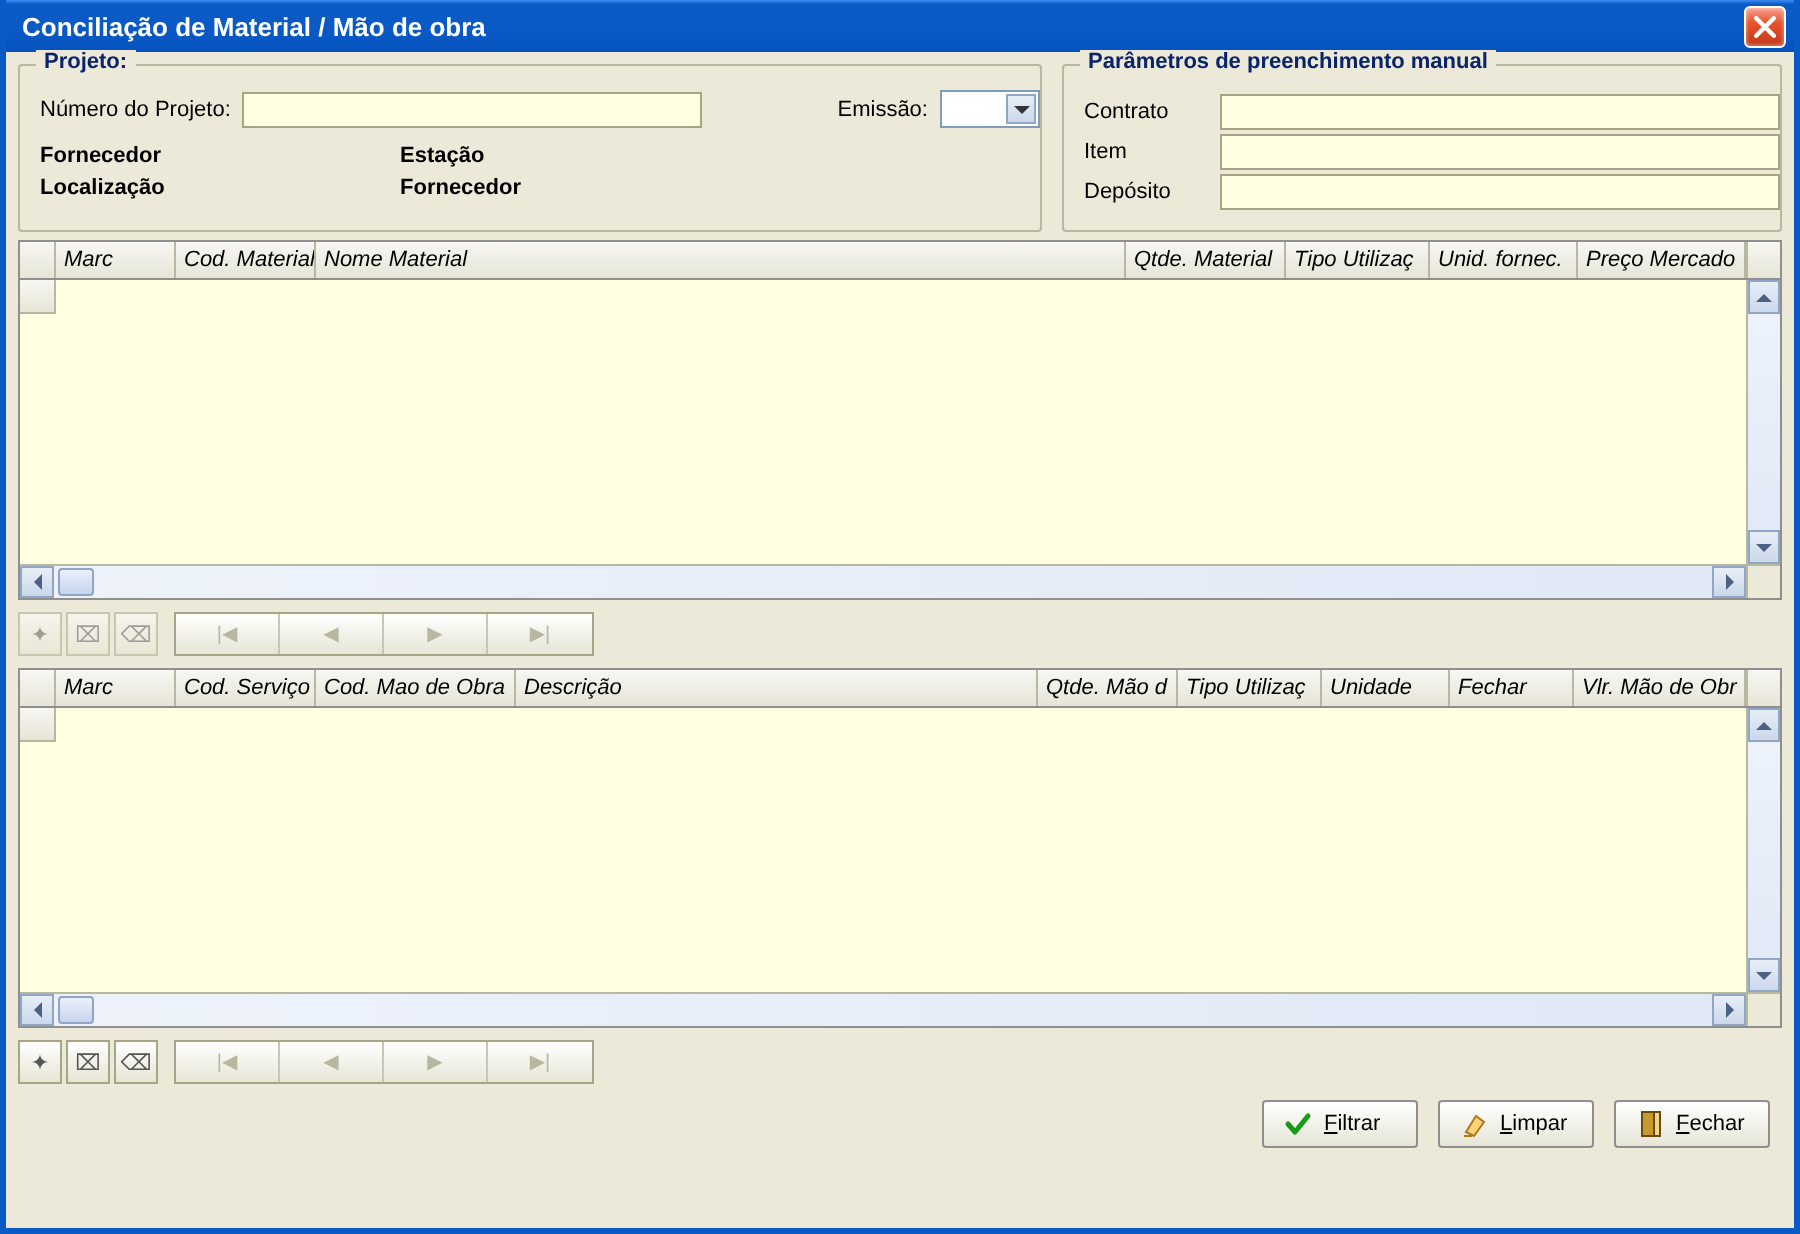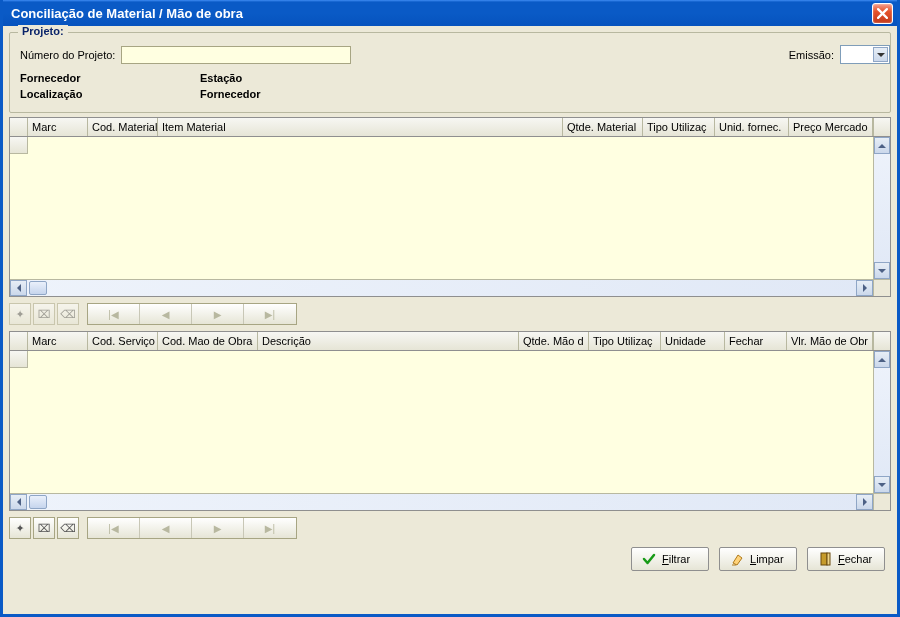--- a/index.html
+++ b/index.html
@@ -124,20 +124,21 @@
   .grid-wrap {
     border: 1px solid #8F8F8F;
     display:flex; flex-direction: column;
     background: #FFFFE1;
   }
   .grid-head {
     display:flex;
     background: linear-gradient(to bottom,#F7F7F3,#E6E5D6);
     border-bottom: 1px solid #8F8F8F;
     height: 19px;
+    font-style: italic;
   }
   .gh-cell {
     border-right: 1px solid #B8B8A0;
     padding: 2px 4px;
     font-size: 11px;
     color: #000;
     overflow: hidden; white-space: nowrap;
     display:flex;align-items:center;
   }
   .gh-indicator { width: 18px; border-right:1px solid #B8B8A0; }
@@ -264,28 +265,43 @@
           </div>
         </div>
         <div class="proj-meta">
           <span class="mlbl">Fornecedor</span>
           <span class="mlbl">Estação</span>
           <span class="mlbl">Localização</span>
           <span class="mlbl">Fornecedor</span>
         </div>
       </div>
 
+      <div class="groupbox gb-param">
+        <div class="legend">Parâmetros de preenchimento manual</div>
+        <div class="param-row">
+          <span class="plbl">Contrato</span>
+          <input value="" style="">
+        </div>
+        <div class="param-row">
+          <span class="plbl">Item</span>
+          <input value="" style="">
+        </div>
+        <div class="param-row">
+          <span class="plbl">Depósito</span>
+          <input value="" style="">
+        </div>
+      </div>
     </div>
 
     <div class="grid-wrap grid1">
       <div class="grid-head">
         <div class="gh-indicator"></div>
         <div class="gh-cell" style="width:60px">Marc</div>
         <div class="gh-cell" style="width:70px">Cod. Material</div>
-        <div class="gh-cell" style="flex:1">Item Material</div>
+        <div class="gh-cell" style="flex:1">Nome Material</div>
         <div class="gh-cell" style="width:80px">Qtde. Material</div>
         <div class="gh-cell" style="width:72px">Tipo Utilizaç</div>
         <div class="gh-cell" style="width:74px">Unid. fornec.</div>
         <div class="gh-cell" style="width:84px">Preço Mercado</div>
         <div class="gh-scroll"></div>
       </div>
       <div class="grid-body">
         <div class="row-indicator"></div>
         <div class="vscroll">
           <div class="arrow up"></div>

